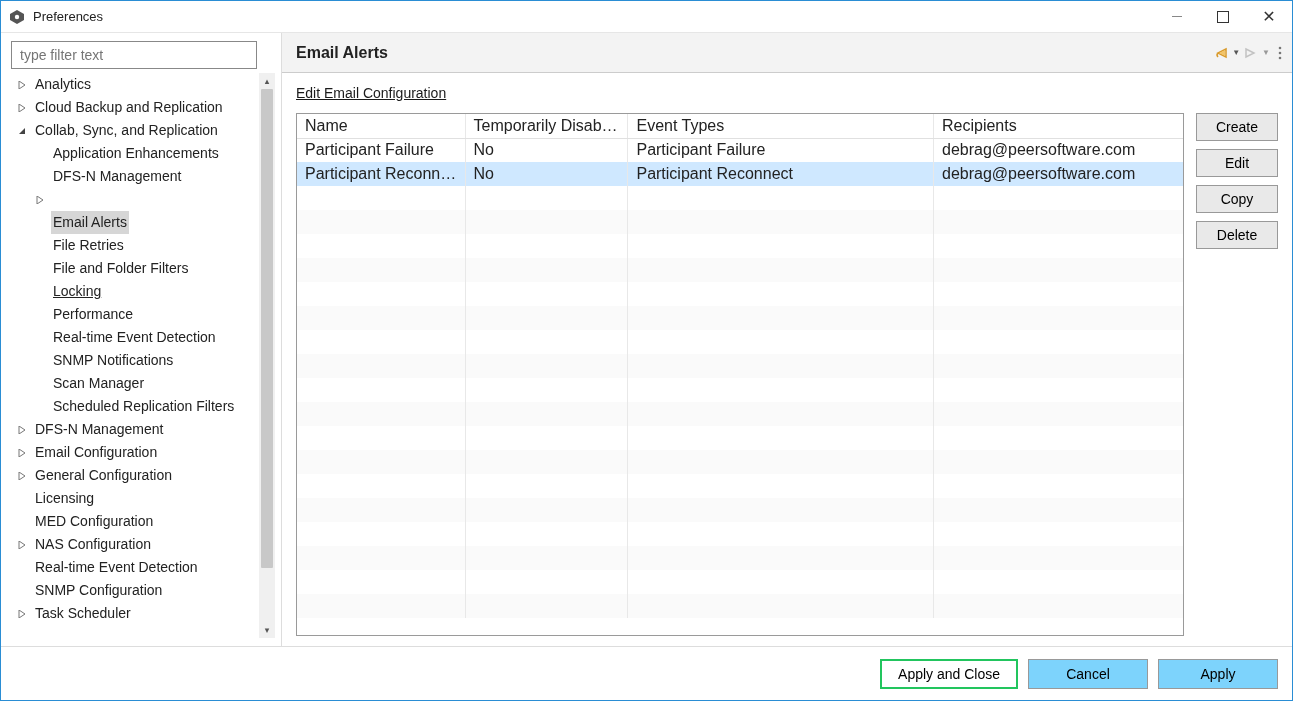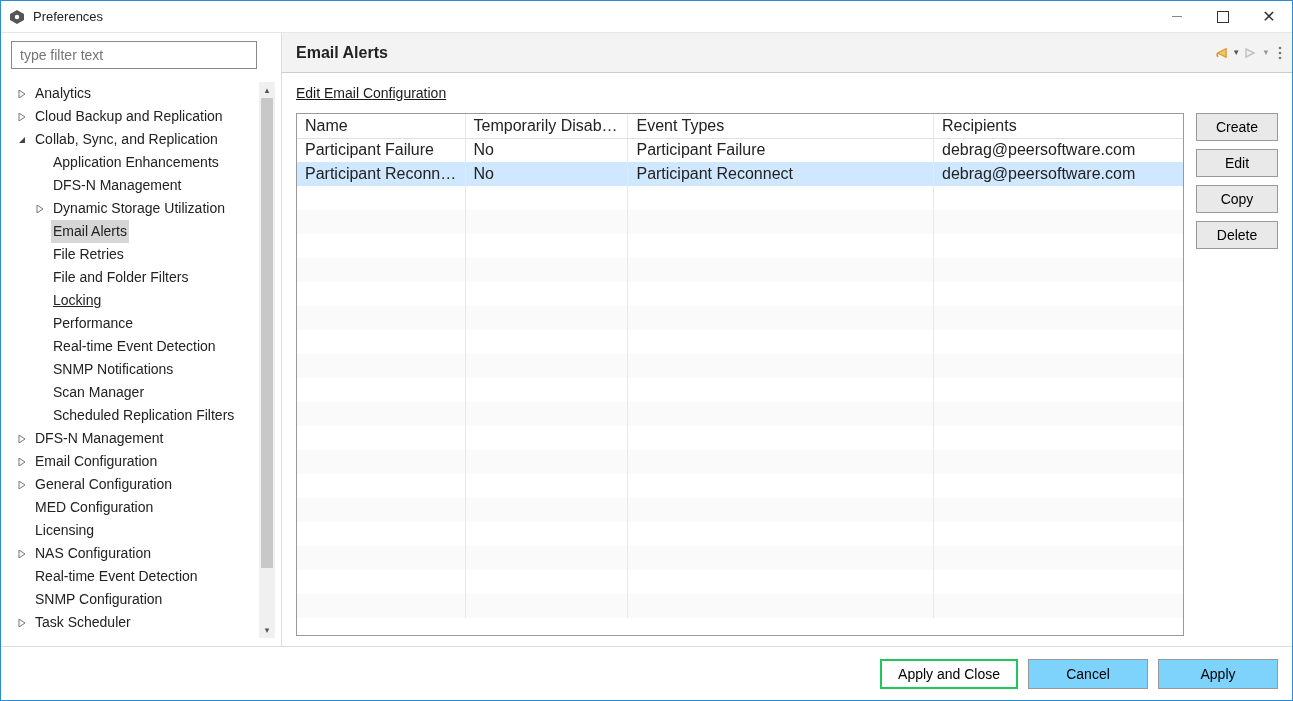--- a/index.html
+++ b/index.html
@@ -59,21 +59,21 @@
     position: relative;
   }
   .filter-box {
     width: 246px;
     height: 28px;
     border: 1px solid #888;
     padding: 2px 8px;
     font-size: 14px;
     color: #a21caf;
     outline: none;
-    margin-bottom: 13px;
+    margin-bottom: 4px;
   }
   .tree-wrap {
     flex: 1;
     display: flex;
     overflow: hidden;
   }
   .tree {
     flex: 1;
     overflow-y: hidden;
     padding-right: 0;
@@ -292,21 +292,20 @@
                   <span class="node-label">DFS-N Management</span>
                 </div>
               </li>
               <li>
                 <div class="node" style="padding-left: 22px;">
                   <span class="twisty">
                     <svg width="8" height="8" viewBox="0 0 8 8">
                       <path d="M1 0 L7 4 L1 8 Z" fill="none" stroke="#777" stroke-width="1"></path>
                     </svg>
                   </span>
-                  <span class="node-label">Dynamic Storage Utilization</span>
                 </div>
               </li>
               <li>
                 <div class="node selected" style="padding-left: 22px;">
                   <span class="twisty blank"></span>
                   <span class="node-label">Email Alerts</span>
                 </div>
               </li>
               <li>
                 <div class="node" style="padding-left: 22px;">
@@ -382,27 +381,27 @@
                     <svg width="8" height="8" viewBox="0 0 8 8">
                       <path d="M1 0 L7 4 L1 8 Z" fill="none" stroke="#777" stroke-width="1"></path>
                     </svg>
                   </span>
                   <span class="node-label">General Configuration</span>
                 </div>
               </li>
               <li>
                 <div class="node" style="padding-left: 4px;">
                   <span class="twisty blank"></span>
+                  <span class="node-label">Licensing</span>
+                </div>
+              </li>
+              <li>
+                <div class="node" style="padding-left: 4px;">
+                  <span class="twisty blank"></span>
                   <span class="node-label">MED Configuration</span>
-                </div>
-              </li>
-              <li>
-                <div class="node" style="padding-left: 4px;">
-                  <span class="twisty blank"></span>
-                  <span class="node-label">Licensing</span>
                 </div>
               </li>
               <li>
                 <div class="node" style="padding-left: 4px;">
                   <span class="twisty">
                     <svg width="8" height="8" viewBox="0 0 8 8">
                       <path d="M1 0 L7 4 L1 8 Z" fill="none" stroke="#777" stroke-width="1"></path>
                     </svg>
                   </span>
                   <span class="node-label">NAS Configuration</span>

